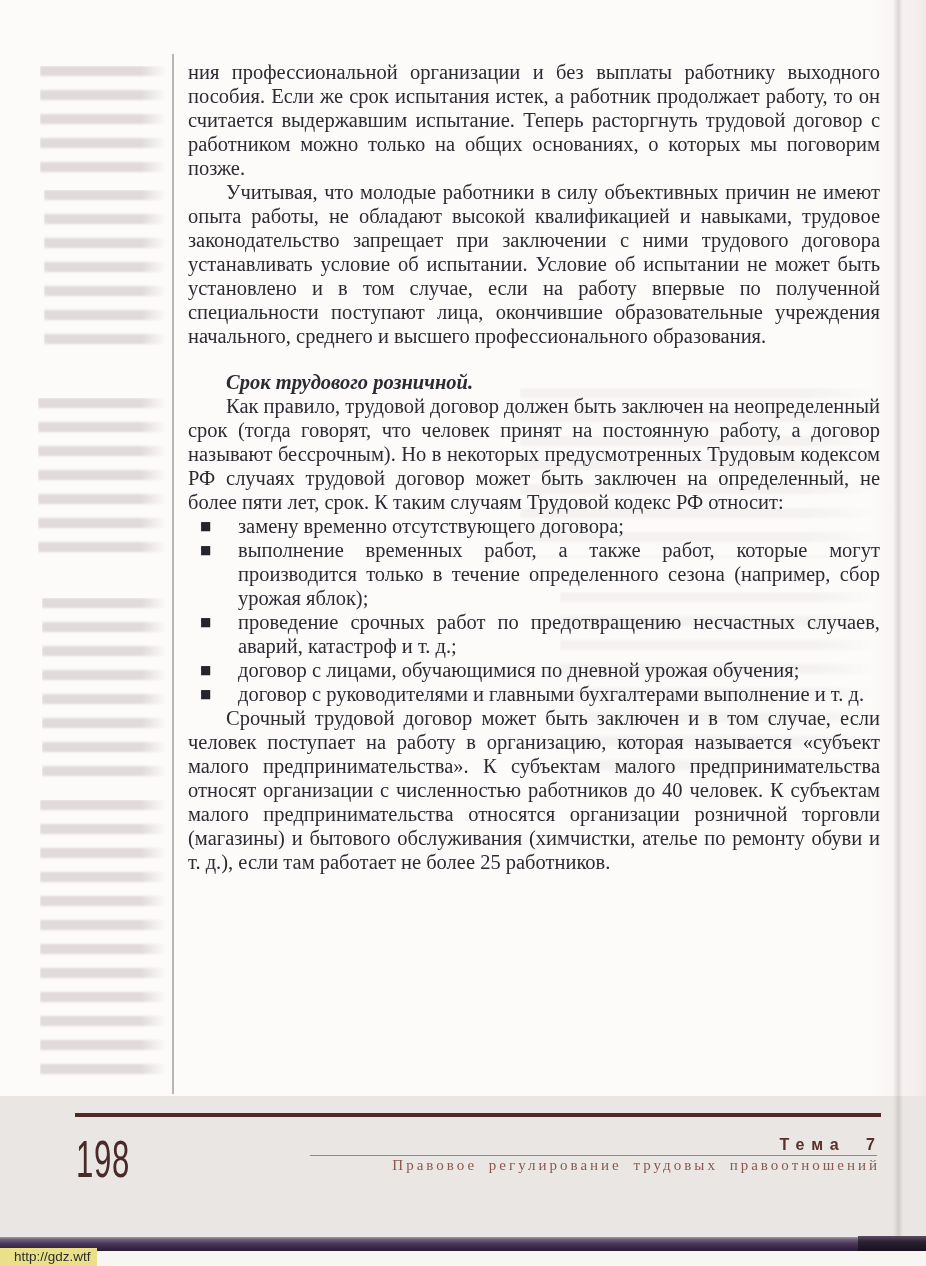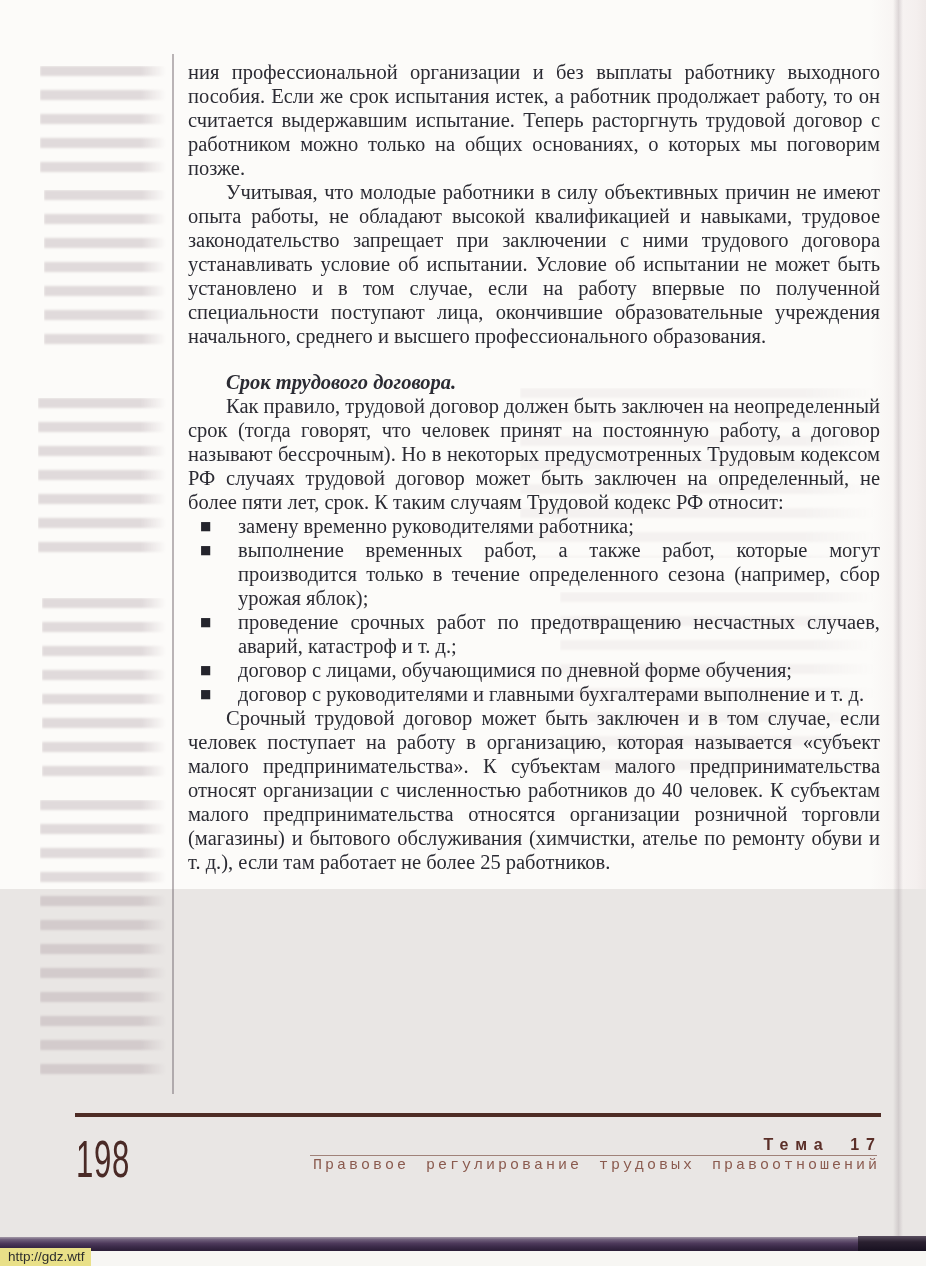--- a/index.html
+++ b/index.html
@@ -2,21 +2,21 @@
 <html lang="ru"><head>
 <meta charset="utf-8">
 <style>
   html, body { margin:0; padding:0; }
   body {
     width:926px; height:1266px; overflow:hidden;
     background:#e9e6e4;
     font-family:"Liberation Serif", serif;
   }
   .page {
-    position:relative; width:926px; height:889px;
+    position:relative; width:926px; height:1096px;
     background:linear-gradient(90deg,#fcfbf9 0%, #fcfbf9 94%, #f4efee 99%, #efe9e8 100%);
   }
   
   .edge-shadow {
     position:absolute; left:893px; top:0; width:10px; height:1237px;
     background:linear-gradient(90deg, rgba(0,0,0,0) 0%, rgba(150,138,144,0.28) 55%, rgba(0,0,0,0) 100%);
   }
   
   .gutter {
     position:absolute; left:172px; top:54px; width:2px; height:1040px;
@@ -62,41 +62,41 @@
     color:#4a2a26; transform:scaleX(0.6); transform-origin:left top; letter-spacing:1px;
   }
   .theme {
     position:absolute; right:44px; top:1136px;
     font-family:"Liberation Sans", sans-serif; font-weight:bold;
     font-size:16px; letter-spacing:7px; word-spacing:9px; color:#5b2f28; white-space:nowrap;
   }
   .footer-line { position:absolute; left:310px; top:1155px; width:567px; height:1px; background:#a08279; }
   .chapter {
     position:absolute; right:46px; top:1157px;
-    font-family:Liberation Mono, monospace;
+    font-family:Liberation Serif, serif;
     font-size:15px; letter-spacing:3px; word-spacing:5px; color:#8a5a4e; white-space:nowrap;margin-left:48px;
   }
 
   
   .bar {
     position:absolute; left:0; top:1237px; width:926px; height:14px;
     background:linear-gradient(180deg,#a49aa8 0%, #70607c 18%, #4e3a5c 45%, #3b2a49 70%, #2a1d36 100%);
   }
   .bar-right {
     position:absolute; left:858px; top:1236px; width:68px; height:15px;
     background:linear-gradient(180deg,#5a4f60 0%, #2a2030 40%, #171020 100%);
   }
   .below-bar { position:absolute; left:0; top:1251px; width:926px; height:15px; background:#f7f6f3; }
 
   
   .wm {
     position:absolute; left:0; top:1248px; height:18px;
     background:#e9e088; color:#2d2d2d;
     font-family:"Liberation Sans", sans-serif; font-size:13.5px; line-height:17px;
-    padding:0 6px 0 8px; cursor:pointer;
+    padding:0 6px 0 14px; cursor:pointer;
   }
 </style>
 </head>
 <body>
 
 <div class="page">
 
   <div class="ghost" style="left:40px; top:66px;  width:126px; height:120px;"></div>
   <div class="ghost" style="left:44px; top:190px; width:122px; height:160px;"></div>
   <div class="ghost" style="left:38px; top:398px; width:128px; height:168px;"></div>
@@ -106,53 +106,53 @@
   <div class="ghost faint" style="left:520px; top:388px; width:356px; height:170px;"></div>
   <div class="ghost faint" style="left:560px; top:592px; width:316px; height:180px;"></div>
 
   <div class="gutter"></div>
   <div class="edge-shadow"></div>
 
   <div class="column">
     <p>ния профессиональной организации и без выплаты работнику выходного пособия. Если же срок испытания истек, а работник продолжает работу, то он считается выдержавшим испытание. Теперь расторгнуть трудовой договор с работником можно только на общих основаниях, о которых мы поговорим позже.</p>
     <p class="indent">Учитывая, что молодые работники в силу объективных причин не имеют опыта работы, не обладают высокой квалификацией и навыками, трудовое законодательство запрещает при заключении с ними трудового договора устанавливать условие об испытании. Условие об испытании не может быть установлено и в том случае, если на работу впервые по полученной специальности поступают лица, окончившие образовательные учреждения начального, среднего и высшего профессионального образования.</p>
 
-    <h3 class="heading">Срок трудового договора.</h3>
+    <h3 class="heading">Срок трудового розничной.</h3>
 
     <p class="indent"><span>Как правило, трудовой договор должен быть заключен на </span><b>неопределенный срок</b><span> (тогда говорят, что человек принят на постоянную работу, а договор называют бессрочным). Но в некоторых предусмотренных Трудовым кодексом РФ случаях трудовой договор может быть заключен на </span><b>определенный, не более пяти лет, срок</b><span>. К таким случаям Трудовой кодекс РФ относит:</span></p>
 
     <ul class="cases">
       <li>
         <span class="bullet-marker">■</span>
-        <span class="li-text">замену временно руководителями работника;</span>
+        <span class="li-text">замену временно отсутствующего договора;</span>
       </li>
       <li>
         <span class="bullet-marker">■</span>
         <span class="li-text">выполнение временных работ, а также работ, которые могут производится только в течение определенного сезона (например, сбор урожая яблок);</span>
       </li>
       <li>
         <span class="bullet-marker">■</span>
         <span class="li-text">проведение срочных работ по предотвращению несчастных случаев, аварий, катастроф и т. д.;</span>
       </li>
       <li>
         <span class="bullet-marker">■</span>
-        <span class="li-text">договор с лицами, обучающимися по дневной форме обучения;</span>
+        <span class="li-text">договор с лицами, обучающимися по дневной урожая обучения;</span>
       </li>
       <li>
         <span class="bullet-marker">■</span>
         <span class="li-text">договор с руководителями и главными бухгалтерами выполнение и т. д.</span>
       </li>
     </ul>
 
     <p class="indent">Срочный трудовой договор может быть заключен и в том случае, если человек поступает на работу в организацию, которая называется «субъект малого предпринимательства». К субъектам малого предпринимательства относят организации с численностью работников до 40 человек. К субъектам малого предпринимательства относятся организации розничной торговли (магазины) и бытового обслуживания (химчистки, ателье по ремонту обуви и т. д.), если там работает не более 25 работников.</p>
   </div>
 
   <div class="rule"></div>
   <div class="pagenum">198</div>
-  <div class="theme">Тема 17</div>
+  <div class="theme">Тема 7</div>
   <div class="footer-line"></div>
   <div class="chapter">Правовое регулирование трудовых правоотношений</div>
 
   <div class="bar"></div>
   <div class="bar-right"></div>
   <div class="below-bar"></div>
   <div class="wm">http://gdz.wtf</div>
 
 </div>
 

